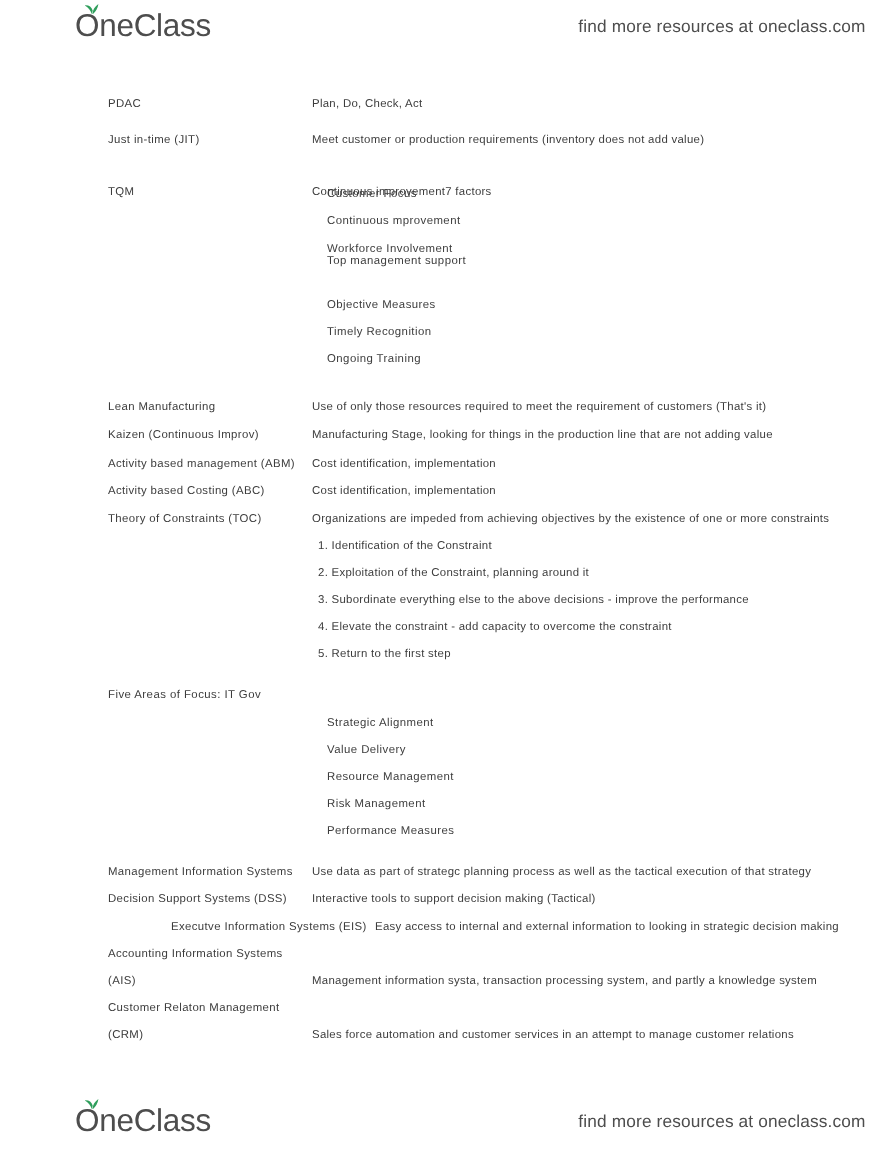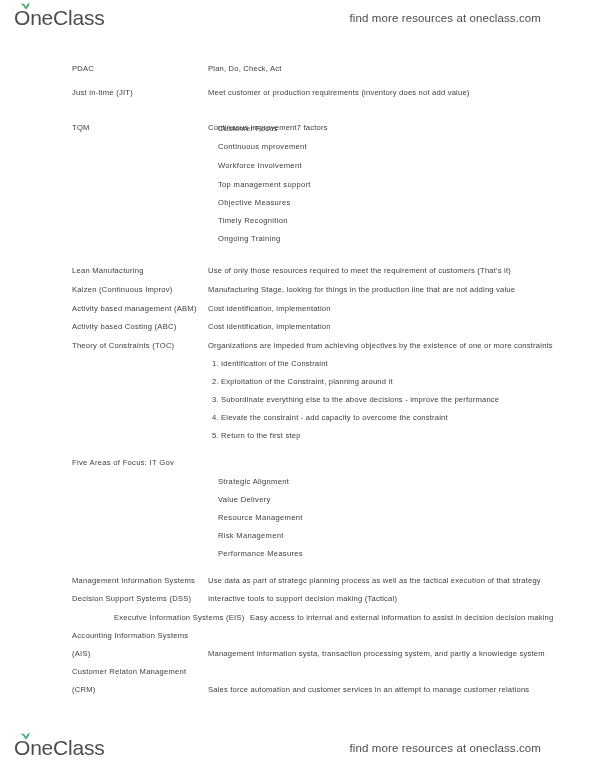--- a/index.html
+++ b/index.html
@@ -19,20 +19,21 @@
 
   
   .brandbar {
     position: absolute;
     left: 0;
     width: 557px;
     height: 36px;
     display: flex;
     align-items: center;
     justify-content: space-between;
+    padding-left: 36px;
   }
   #header-bar { top: 0; }
   #footer-bar { top: 730px; }
 
   .logo-wrap {
     display: flex;
     align-items: baseline;
     margin-left: 14px;
     position: relative;
   }
@@ -152,21 +153,21 @@
     </div>
     <div class="row" style="top: 84px;">
       <span class="sub">Customer Focus</span>
     </div>
     <div class="row" style="top: 102px; padding-left: 25px;">
       <span class="sub">Continuous mprovement</span>
     </div>
     <div class="row" style="top: 121px;">
       <span class="sub">Workforce Involvement</span>
     </div>
-    <div class="row" style="top: 140px; padding-left: 20px;">
+    <div class="row" style="top: 129px; padding-left: 20px;">
       <span class="sub">Top management support</span>
     </div>
     <div class="row" style="top: 158px;">
       <span class="sub">Objective Measures</span>
     </div>
     <div class="row" style="top: 176px;">
       <span class="sub">Timely Recognition</span>
     </div>
     <div class="row" style="top: 194px;">
       <span class="sub">Ongoing Training</span>
@@ -227,21 +228,21 @@
     <div class="row" style="top: 536px;">
       <span class="term">Management Information Systems</span>
       <span class="desc">Use data as part of strategc planning process as well as the tactical execution of that strategy</span>
     </div>
     <div class="row" style="top: 554px;">
       <span class="term">Decision Support Systems (DSS)</span>
       <span class="desc">Interactive tools to support decision making (Tactical)</span>
     </div>
     <div class="row" style="top: 573px; margin-left: 42px;">
       <span class="term">Executve Information Systems (EIS)</span>
-      <span class="desc">Easy access to internal and external information to assist in decision decision making</span>
+      <span class="desc">Easy access to internal and external information to looking in strategic decision making</span>
     </div>
     <div class="row" style="top: 591px;">
       <span class="term">Accounting Information Systems</span>
     </div>
     <div class="row" style="top: 609px;">
       <span class="term">(AIS)</span>
       <span class="desc">Management information systa, transaction processing system, and partly a knowledge system</span>
     </div>
     <div class="row" style="top: 627px;">
       <span class="term">Customer Relaton Management</span>

